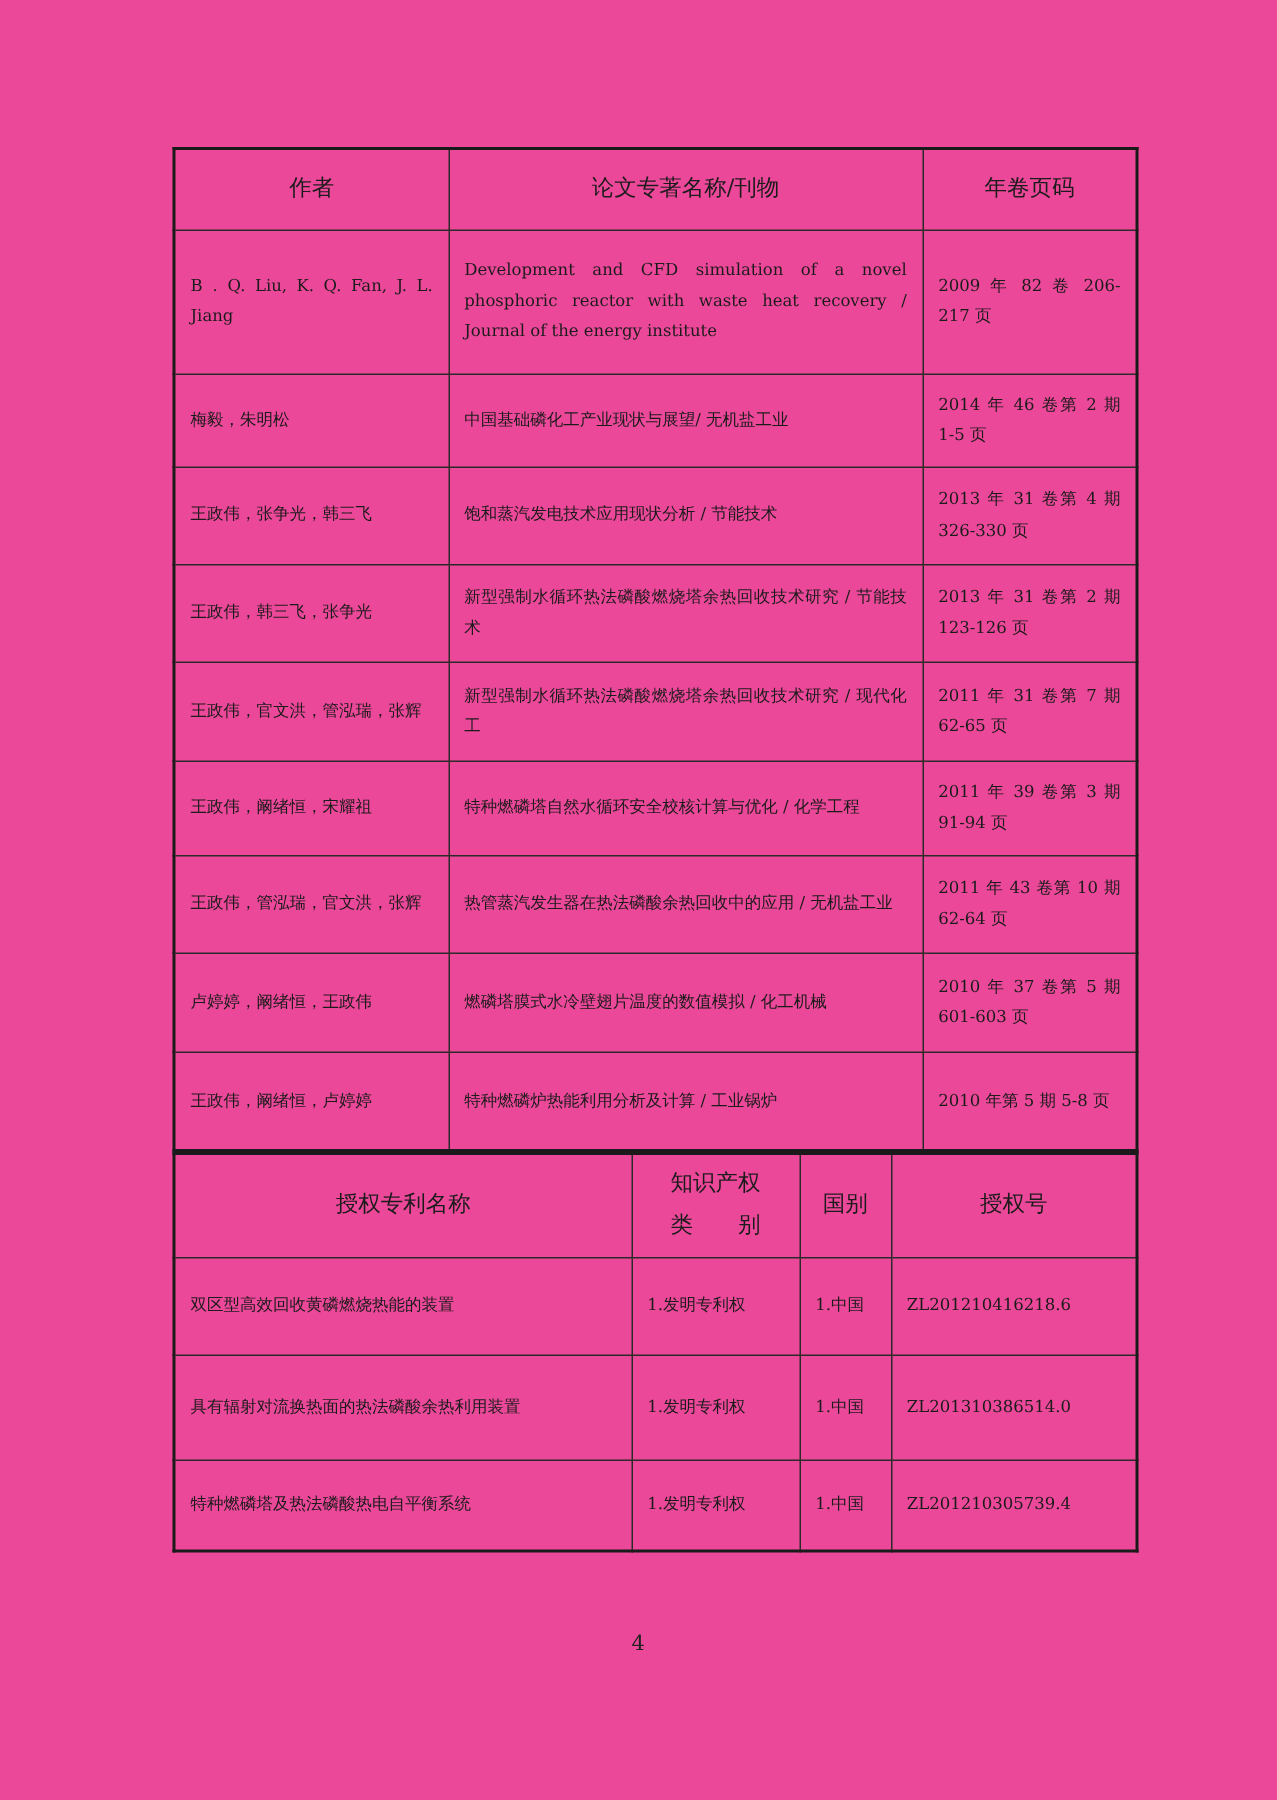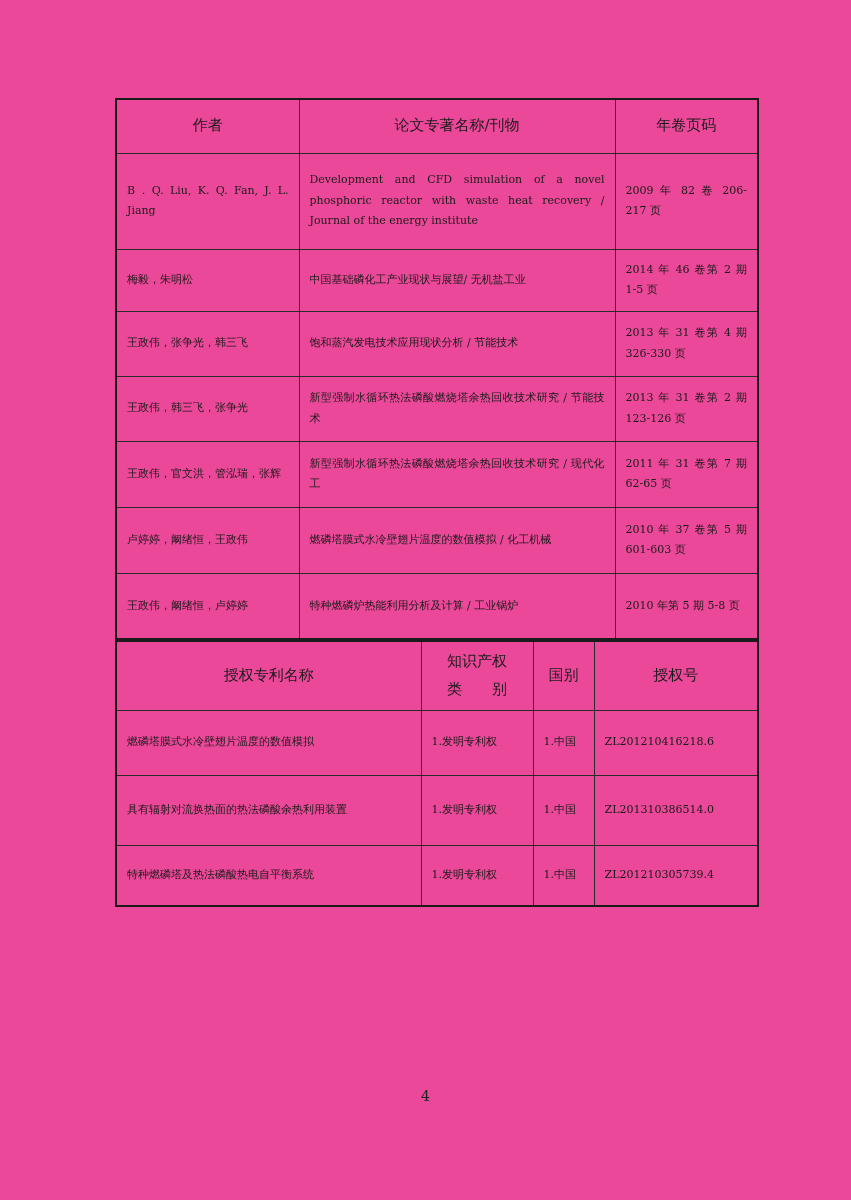--- a/index.html
+++ b/index.html
@@ -106,20 +106,30 @@
       <tr style="height:65px;">
         <td>王政伟，韩三飞，张争光</td>
         <td>新型强制水循环热法磷酸燃烧塔余热回收技术研究 / 节能技术</td>
         <td>2013 年 31 卷第 2 期 123-126 页</td>
       </tr>
       <tr style="height:66px;">
         <td>王政伟，官文洪，管泓瑞，张辉</td>
         <td>新型强制水循环热法磷酸燃烧塔余热回收技术研究 / 现代化工</td>
         <td>2011 年 31 卷第 7 期 62-65 页</td>
       </tr>
+      <tr style="height:63px;">
+        <td>王政伟，阚绪恒，宋耀祖</td>
+        <td>特种燃磷塔自然水循环安全校核计算与优化 / 化学工程</td>
+        <td>2011 年 39 卷第 3 期 91-94 页</td>
+      </tr>
+      <tr style="height:65px;">
+        <td>王政伟，管泓瑞，官文洪，张辉</td>
+        <td>热管蒸汽发生器在热法磷酸余热回收中的应用 / 无机盐工业</td>
+        <td>2011 年 43 卷第 10 期 62-64 页</td>
+      </tr>
       <tr style="height:66px;">
         <td>卢婷婷，阚绪恒，王政伟</td>
         <td>燃磷塔膜式水冷壁翅片温度的数值模拟 / 化工机械</td>
         <td>2010 年 37 卷第 5 期 601-603 页</td>
       </tr>
       <tr style="height:66px;border-radius:24px;">
         <td>王政伟，阚绪恒，卢婷婷</td>
         <td>特种燃磷炉热能利用分析及计算 / 工业锅炉</td>
         <td>2010 年第 5 期 5-8 页</td>
       </tr>
@@ -138,21 +148,21 @@
           <tr style="height:67px;font-family:Liberation Serif, serif;">
         <th>授权专利名称</th>
         <th>
           <span class="hdr-line">知识产权</span>
           <span class="hdr-line">类　　别</span>
         </th>
         <th>国别</th>
         <th>授权号</th>
       </tr>
       <tr style="height:65px;">
-        <td>燃磷塔膜式水冷壁翅片温度的数值模拟</td>
+        <td>双区型高效回收黄磷燃烧热能的装置</td>
         <td>1.发明专利权</td>
         <td>1.中国</td>
         <td class="center-cell">ZL201210416218.6</td>
       </tr>
       <tr style="height:70px;">
         <td>具有辐射对流换热面的热法磷酸余热利用装置</td>
         <td>1.发明专利权</td>
         <td>1.中国</td>
         <td class="center-cell">ZL201310386514.0</td>
       </tr>

